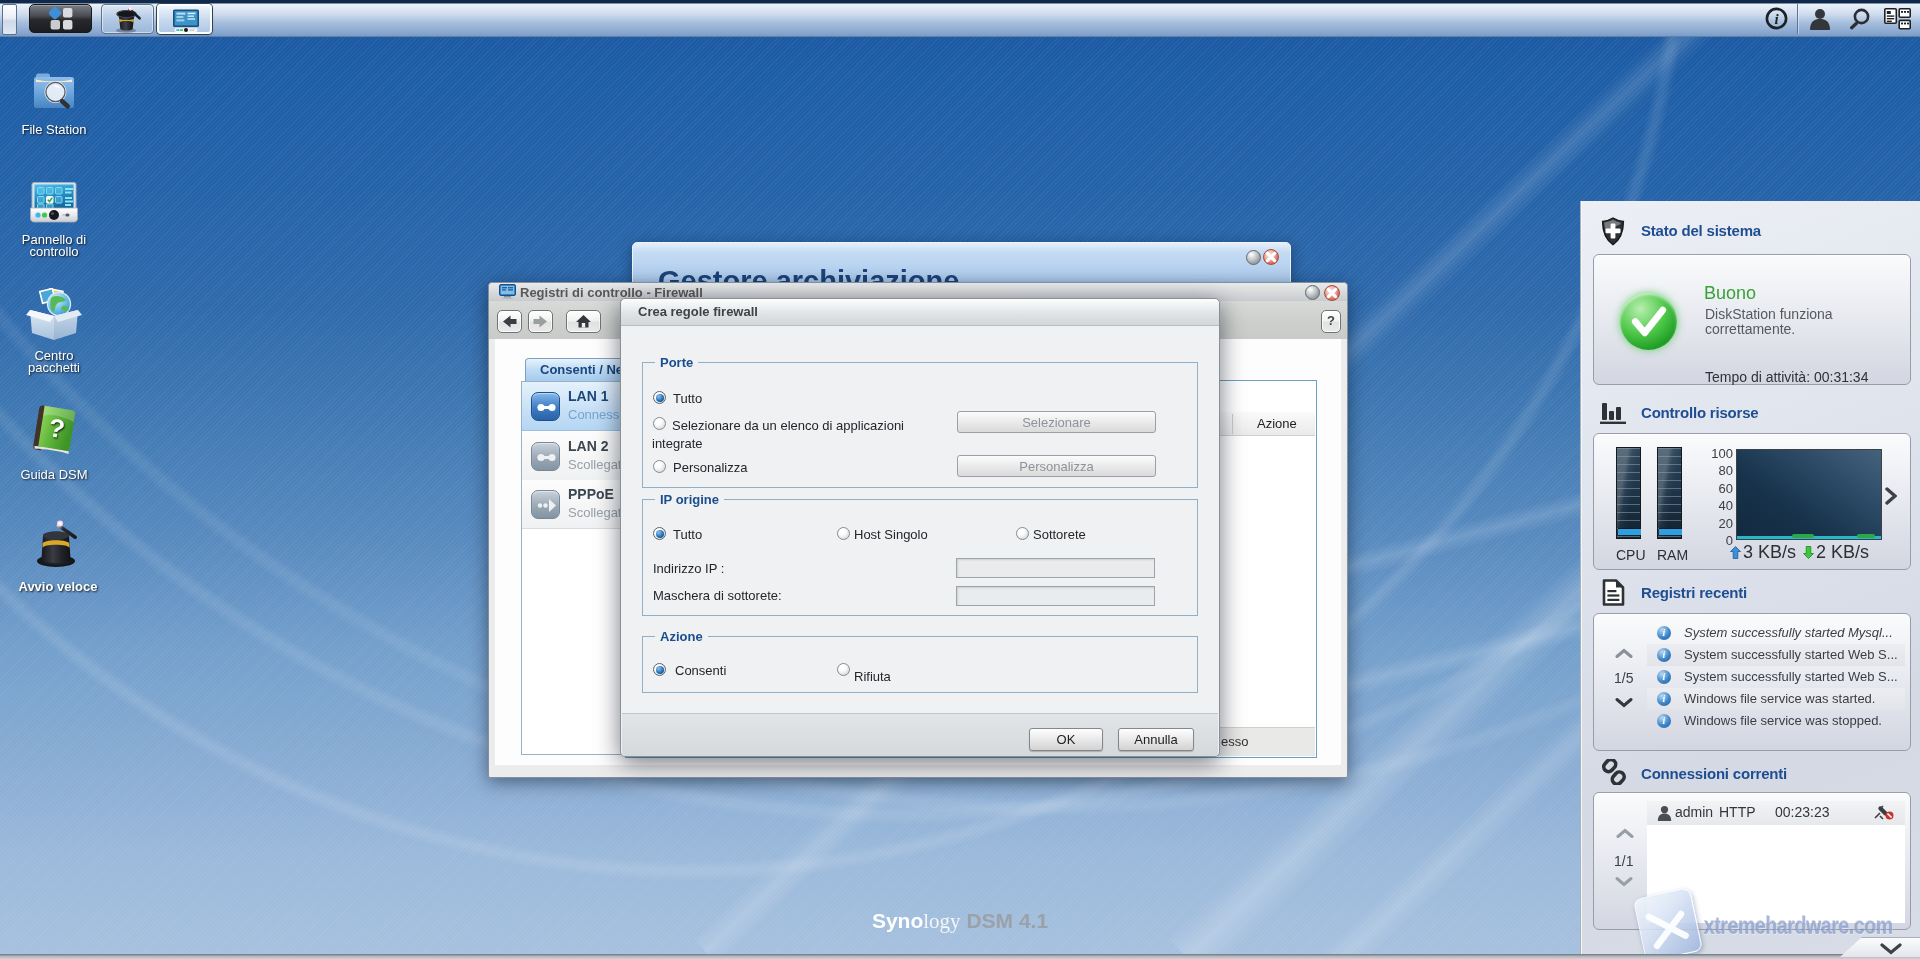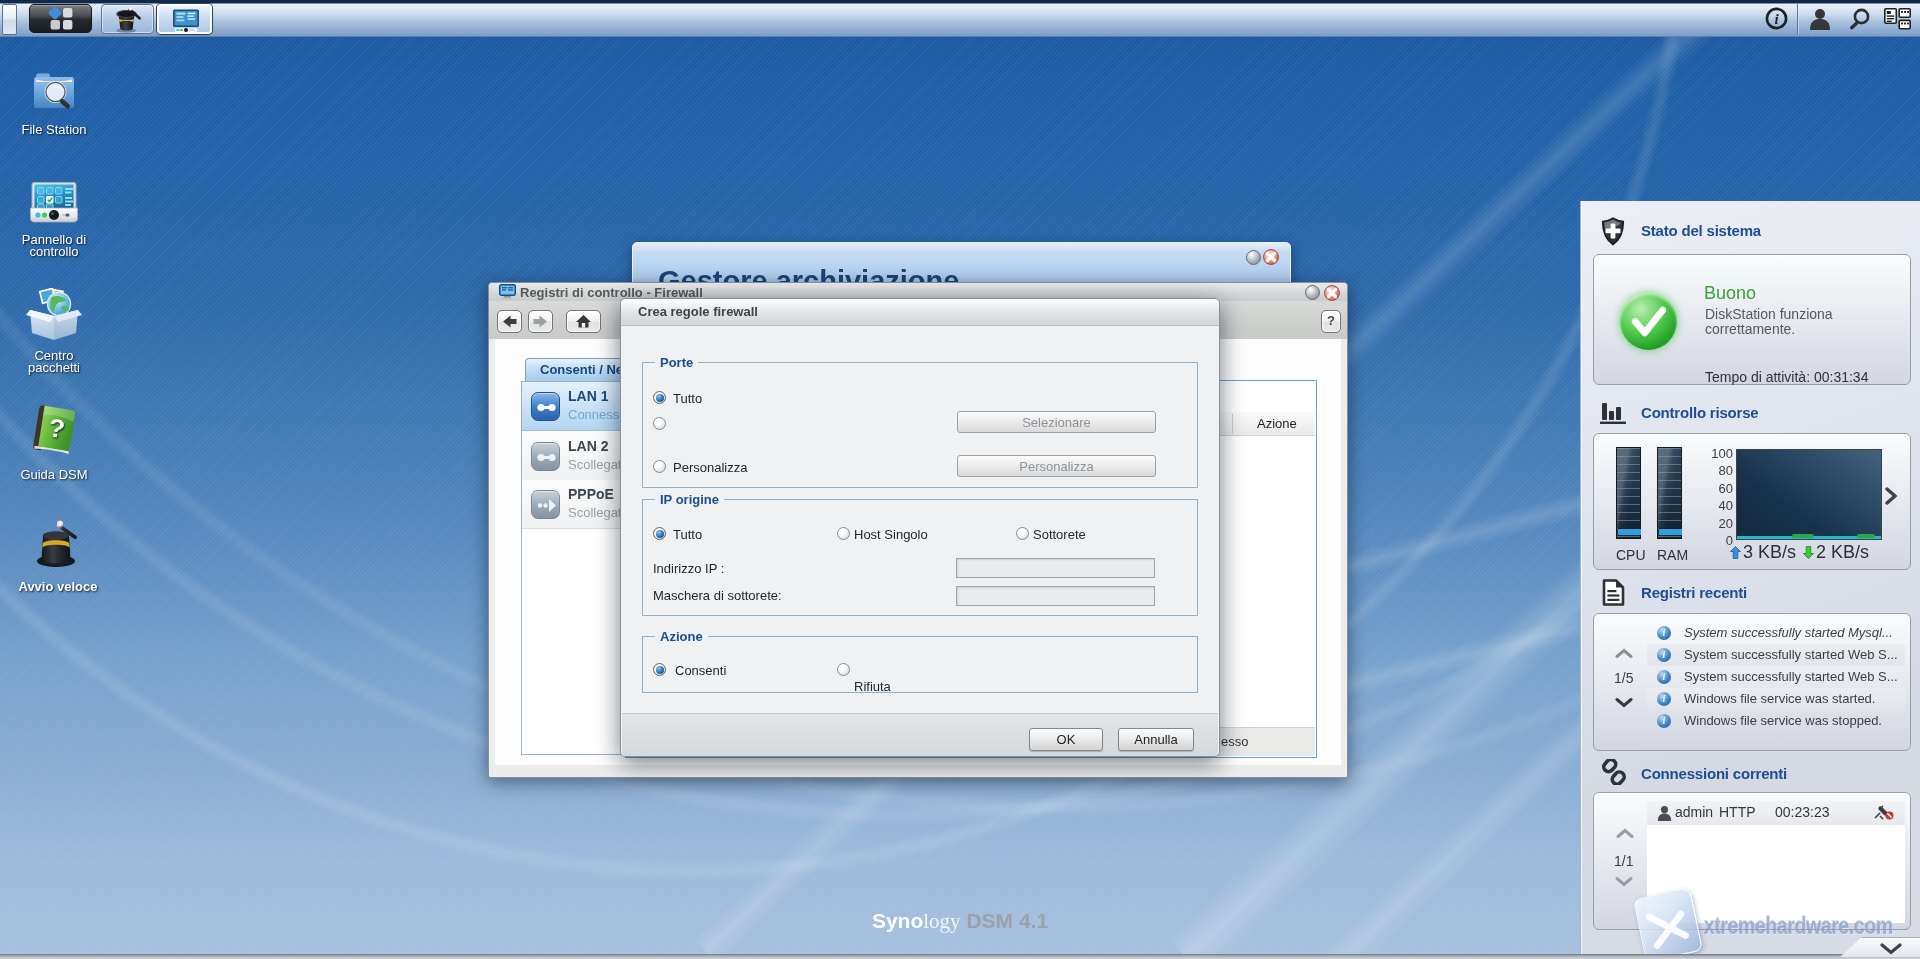--- a/index.html
+++ b/index.html
@@ -231,20 +231,21 @@
 </div>
 
 <div class="modal">
   <div class="mtitle">Crea regole firewall</div>
 
   <div class="fldset" style="top:55px; height:126px;margin-top:8px;">
     <div class="legend">Porte</div>
     <div class="radio on" style="left:10px; top:28px;"></div>
     <div class="mlabel" style="left:30px; top:28px;">Tutto</div>
     <div class="radio" style="left:10px; top:54px;"></div>
+    <div class="mlabel" style="left:9px; top:54px; width:292px; text-indent:20px; line-height:18px;">Selezionare da un elenco di applicazioni integrate</div>
     <div class="dimbtn" style="top:48px;">Selezionare</div>
     <div class="radio" style="left:10px; top:97px;"></div>
     <div class="mlabel" style="left:30px; top:97px;">Personalizza</div>
     <div class="dimbtn" style="top:92px;">Personalizza</div>
   </div>
 
   <div class="fldset" style="top:200px; height:117px;">
     <div class="legend">IP origine</div>
     <div class="radio on" style="left:10px; top:27px;"></div>
     <div class="mlabel" style="left:30px; top:27px;">Tutto</div>
@@ -256,21 +257,21 @@
     <div class="dimfield" style="top:58px;"></div>
     <div class="mlabel" style="left:10px; top:88px;">Maschera di sottorete:</div>
     <div class="dimfield" style="top:86px;"></div>
   </div>
 
   <div class="fldset" style="top:337px; height:57px;">
     <div class="legend">Azione</div>
     <div class="radio on" style="left:10px; top:26px;"></div>
     <div class="mlabel" style="left:32px; top:26px;">Consenti</div>
     <div class="radio" style="left:194px; top:26px;"></div>
-    <div class="mlabel" style="left:211px; top:42px;">Rifiuta</div>
+    <div class="mlabel" style="left:211px; top:32px;">Rifiuta</div>
   </div>
   <div class="mfoot">
     <div class="okbtn" style="left:407px; width:74px;">OK</div>
     <div class="okbtn" style="left:496px; width:76px;">Annulla</div>
   </div>
 </div>
 
 <div class="sidebar">
 
   <svg class="sec-i" style="top:16px;" width="24" height="29" viewBox="0 0 24 29">

